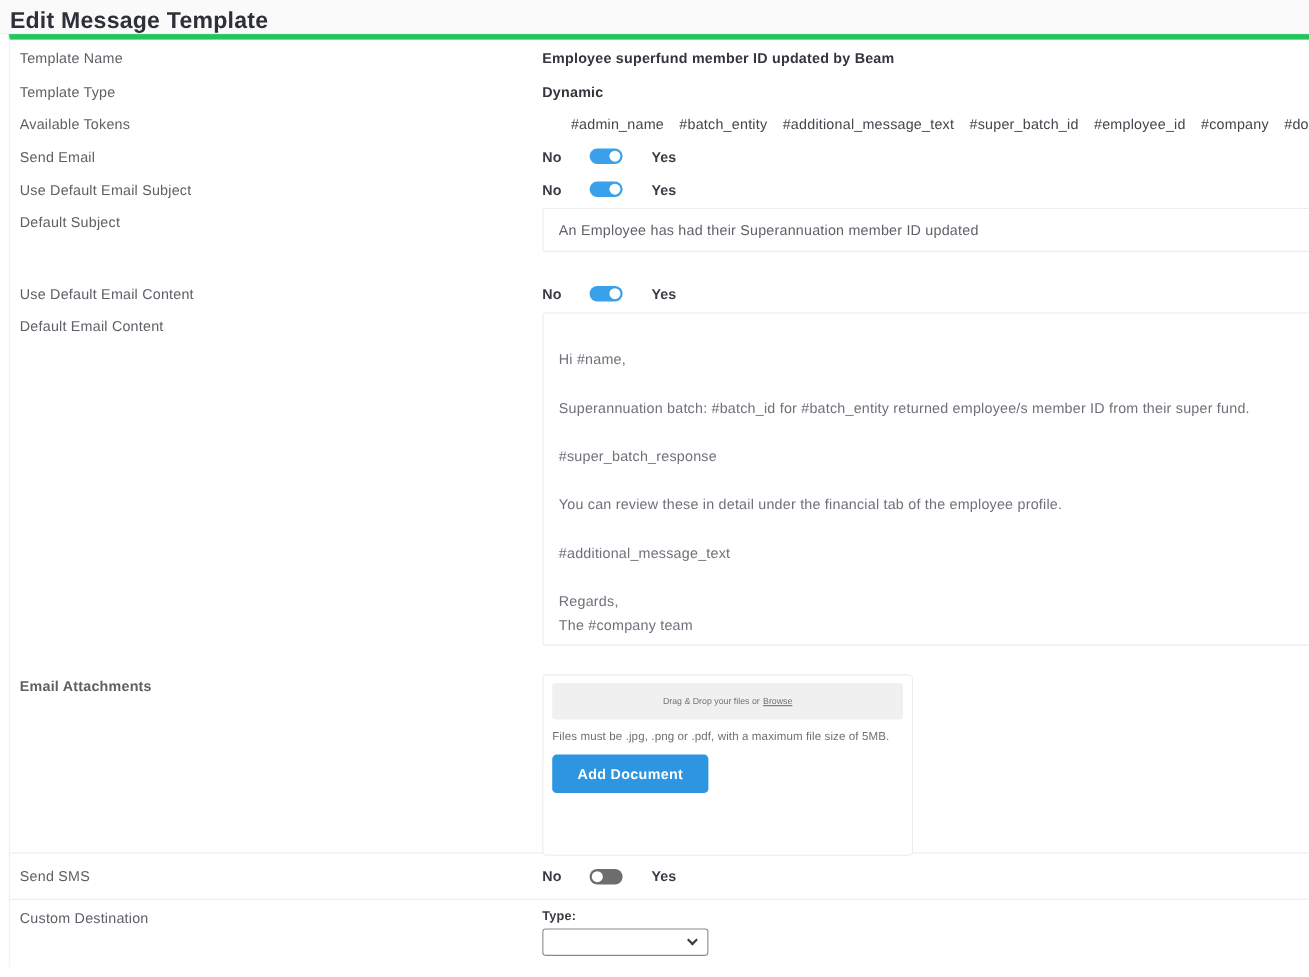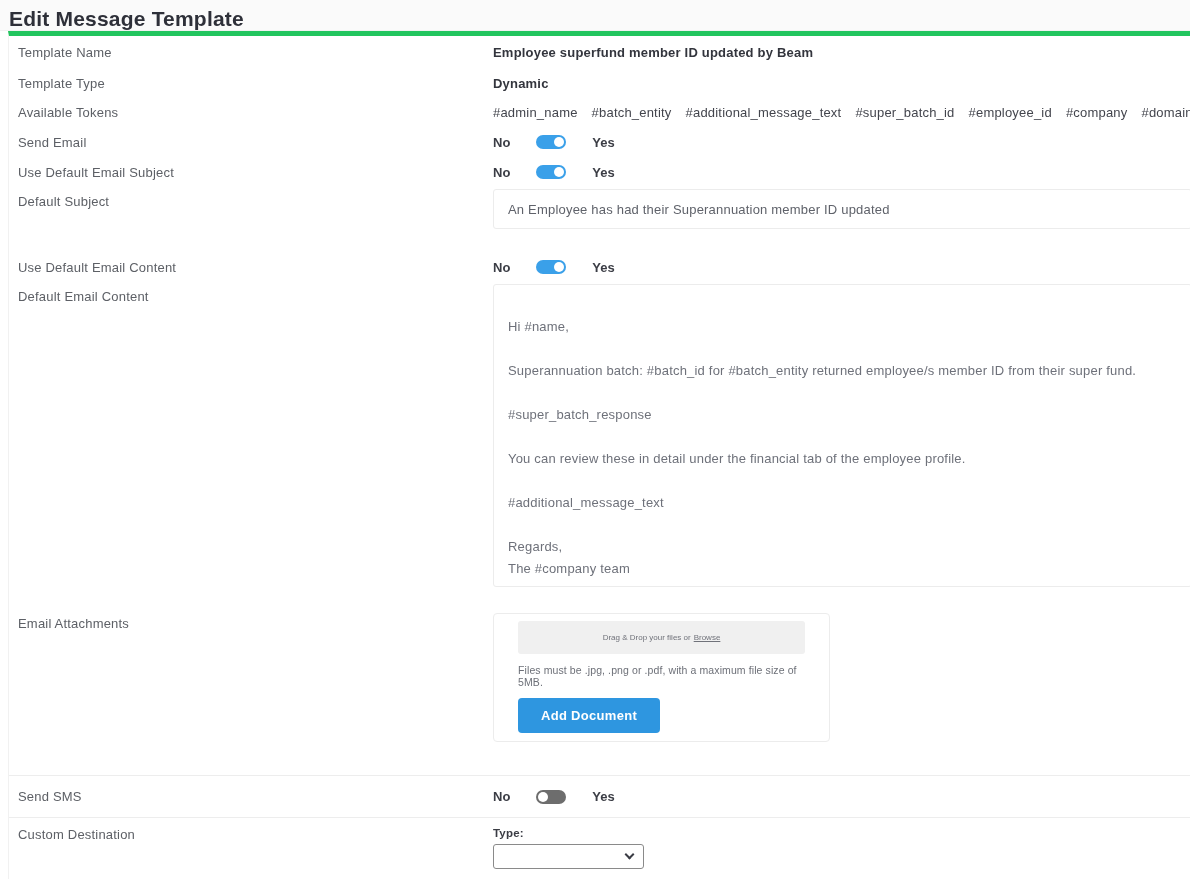--- a/index.html
+++ b/index.html
@@ -36,21 +36,21 @@
     width: 484px;
     flex: 0 0 484px;
     padding-left: 9px;
     font-size: 13px;
     color: #5d6066;
     letter-spacing: 0.2px;
   }
   .row-value { flex: 1 1 auto; min-width: 0; }
   .bold-value { font-size: 13px; font-weight: 700; color: #33353d; letter-spacing: 0.2px; }
 
-  .h32 { height: 32px; } .h30 { height: 30px; } .h29 { height: 29px; }
+  .h32 { height: 32px; } .h30 { height: 30px; } .h29 { height: 29px; gap: 26px; }
   .h41 { height: 41px; align-items: center; }
 
   
   .tokens { display: flex; flex-wrap: nowrap; gap: 14px; font-size: 13px; color: #43454d; letter-spacing: 0.2px; overflow: hidden; white-space: nowrap; }
 
   
   .toggle-group { display: flex; align-items: center; gap: 26px; }
   .toggle-label { font-size: 13px; font-weight: 700; color: #3b3d45; }
   .toggle { width: 30px; height: 14px; border-radius: 8px; position: relative; cursor: pointer; }
   .toggle .knob { width: 10px; height: 10px; border-radius: 50%; background: #fff; position: absolute; top: 2px; }
@@ -79,25 +79,25 @@
     margin-top: 2px; height: 303px;
     border: 1px solid #ececec; border-radius: 3px;
     padding: 31px 14px 12px 14px;
     font-size: 13px; line-height: 22px; color: #6e717a;
     font-family: "Liberation Sans", sans-serif; letter-spacing: 0.2px;
     resize: none; outline: none; background: #fff; overflow: hidden;
   }
 
   
   .row-attachments { margin-top: 26px; height: 141px; }
-  .row-attachments .row-label { padding-top: 3px; }
+  .row-attachments .row-label { padding-top: 3px; font-weight: bold; }
   .attach-card {
-    width: 337px; height: 129px;
+    width: 337px; height: 165px;
     border: 1px solid #ececec; border-radius: 4px;
-    background: #fff; padding: 7px 24px;
+    background: #fff; padding: 7px 8px;
   }
   .dropzone {
     background: #f0f0f0; border-radius: 3px; height: 33px;
     display: flex; align-items: center; justify-content: center; gap: 3px;
     font-size: 8px; color: #70727a;
   }
   .browse-link { font-size: 8px; color: #70727a; text-decoration: underline; cursor: pointer; }
   .attach-hint { margin-top: 10px; font-size: 10.5px; color: #6d7078; letter-spacing: 0.1px; }
   .add-doc-btn {
     margin-top: 10px; display: inline-block;

